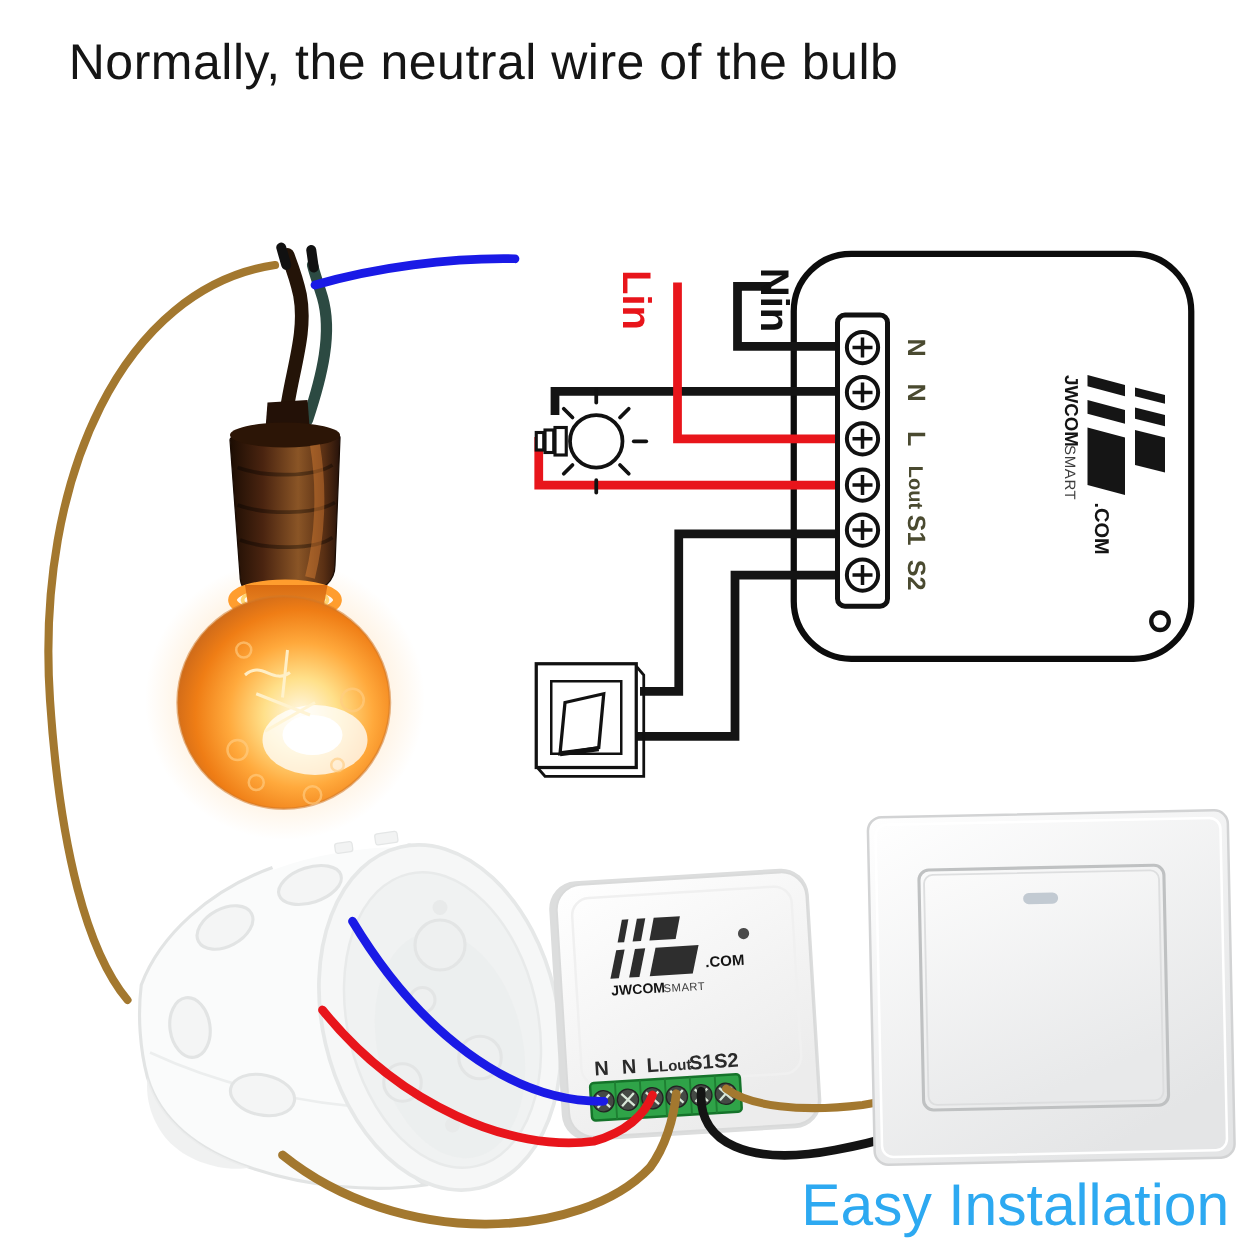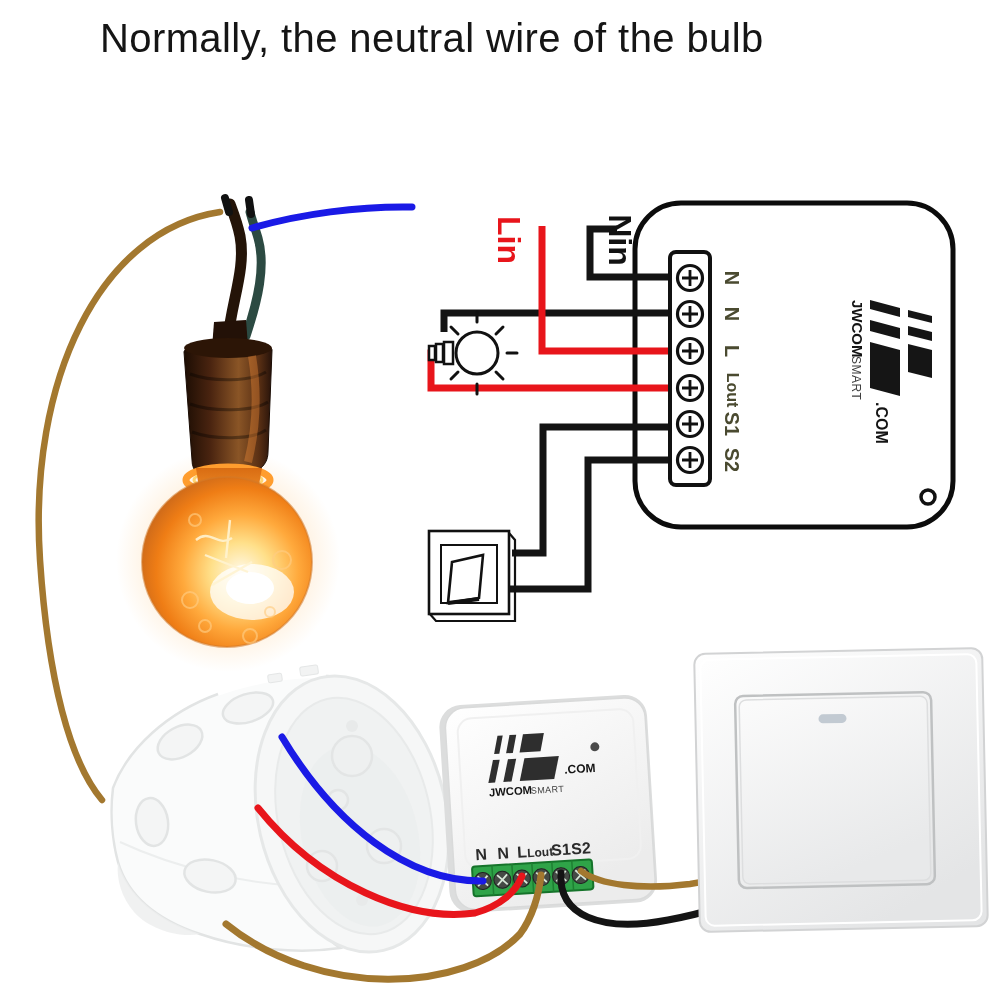--- a/index.html
+++ b/index.html
@@ -1,20 +1,20 @@
 <!DOCTYPE html>
 <html><head>
 <meta charset="utf-8">
 <style>
   html,body{margin:0;padding:0;background:#fff;}
   #stage{position:relative;width:1000px;height:1000px;background:#fff;overflow:hidden;
          font-family:"Liberation Sans", sans-serif;}
   .abs{position:absolute;}
   .headline{left:55px;font-size:40px;color:#151515;letter-spacing:.4px;white-space:nowrap;}
-  #hl1{top:16px;margin-left:45px;} #hl2{top:101px;}
+  #hl1{top:28px;} #hl2{top:101px;}
   .caption{left:641px;top:936px;font-size:47px;color:#2da9f1;white-space:nowrap;}
   svg text{font-family:"Liberation Sans", sans-serif;}
   .tlabel{font-weight:bold;font-size:20px;fill:#4a4a30;text-anchor:middle;dominant-baseline:central;}
   .tlabel.small{font-size:16px;}
   .inlabel{font-weight:bold;font-size:32px;text-anchor:middle;dominant-baseline:central;}
   .plabel{font-weight:bold;font-size:16px;fill:#2b2b2b;text-anchor:middle;}
   .plabel.small{font-size:12px;}
   .logo-com{font-weight:bold;font-size:16px;fill:#141414;}
   .logo-name{font-weight:bold;font-size:15px;fill:#141414;}
   .logo-tag{font-size:12px;fill:#3d3d3d;letter-spacing:.5px;}
@@ -268,13 +268,14 @@
         <use href="#brandmark" fill="#151515"></use>
         <text class="logo-com" x="40" y="12">.COM</text>
         <text class="logo-name" x="-62" y="36">JWCOM</text>
         <text class="logo-tag" x="-6" y="36">SMART</text>
       </g>
 
       <circle cx="928" cy="497" r="7" fill="#fff" stroke="#111" stroke-width="3.5"></circle>
     </g>
   </svg>
 
+  <div class="abs caption">Easy Installation</div>
 </div>
 
 </body></html>

